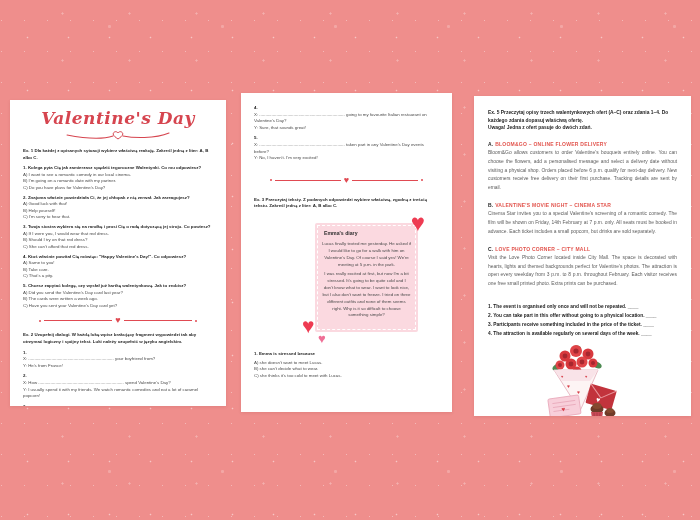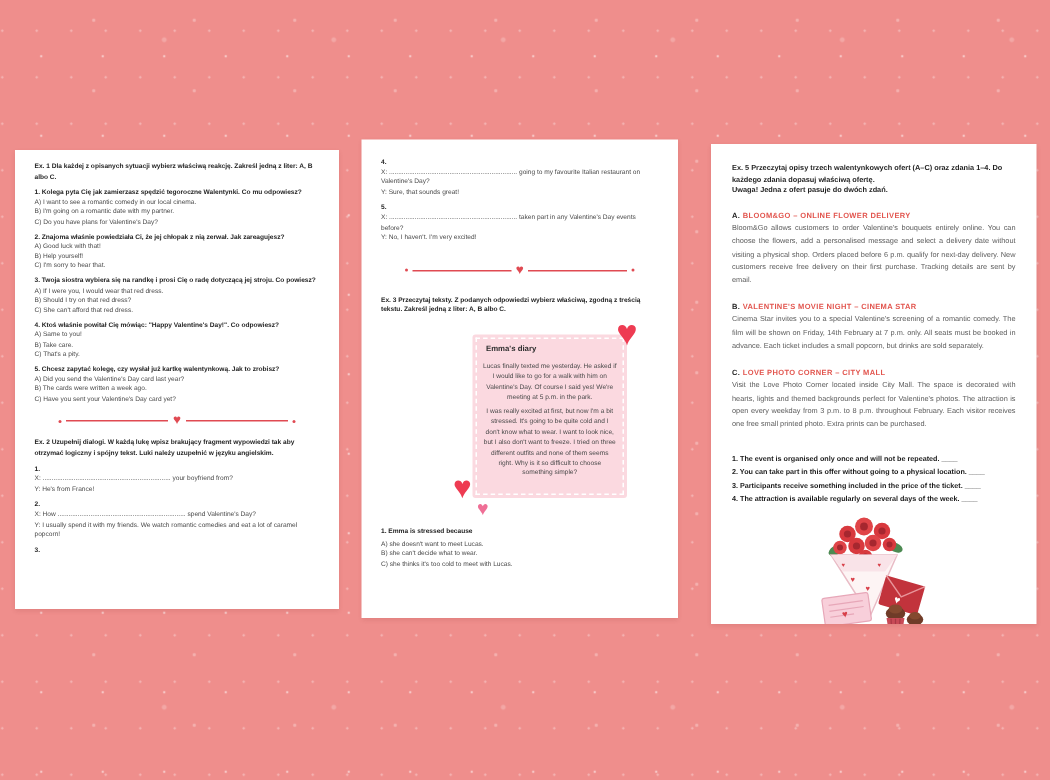--- a/index.html
+++ b/index.html
@@ -63,20 +63,28 @@
   .stmts { margin-top:13px; }
   .stmt { font-size:4.8px; font-weight:bold; color:#1a1a1a; line-height:1.9; margin:0; }
   .bouquet-wrap { text-align:center; margin-top:5px; }
 </style>
 </head>
 <body>
 
 <div class="canvas">
 
   <div class="page" id="page1">
+    <div class="title-wrap">
+      <div class="script-title">Valentine's Day</div>
+      <svg class="flourish" width="110" height="13" viewBox="0 0 110 13">
+        <path d="M4,7 C30,12 44,10 50,8" stroke="#d6454f" stroke-width="1.1" fill="none" stroke-linecap="round"></path>
+        <path d="M60,8 C70,10 92,11 106,5" stroke="#d6454f" stroke-width="1.1" fill="none" stroke-linecap="round"></path>
+        <path d="M55,5 c-1.6,-2.4 -4.8,-1.2 -4.8,1 c0,1.8 2.6,3.4 4.8,5 c2.2,-1.6 4.8,-3.2 4.8,-5 c0,-2.2 -3.2,-3.4 -4.8,-1 z" fill="none" stroke="#d6454f" stroke-width="1"></path>
+      </svg>
+    </div>
 
     <p class="hb" style="margin-bottom:4px">Ex. 1 Dla każdej z opisanych sytuacji wybierz właściwą reakcję. Zakreśl jedną z liter: A, B albo C.</p>
 
     <div class="qblock">
       <p class="hb">1. Kolega pyta Cię jak zamierzasz spędzić tegoroczne Walentynki. Co mu odpowiesz?</p>
       <p class="t">A) I want to see a romantic comedy in our local cinema.</p>
       <p class="t">B) I'm going on a romantic date with my partner.</p>
       <p class="t">C) Do you have plans for Valentine's Day?</p>
     </div>
     <div class="qblock">

